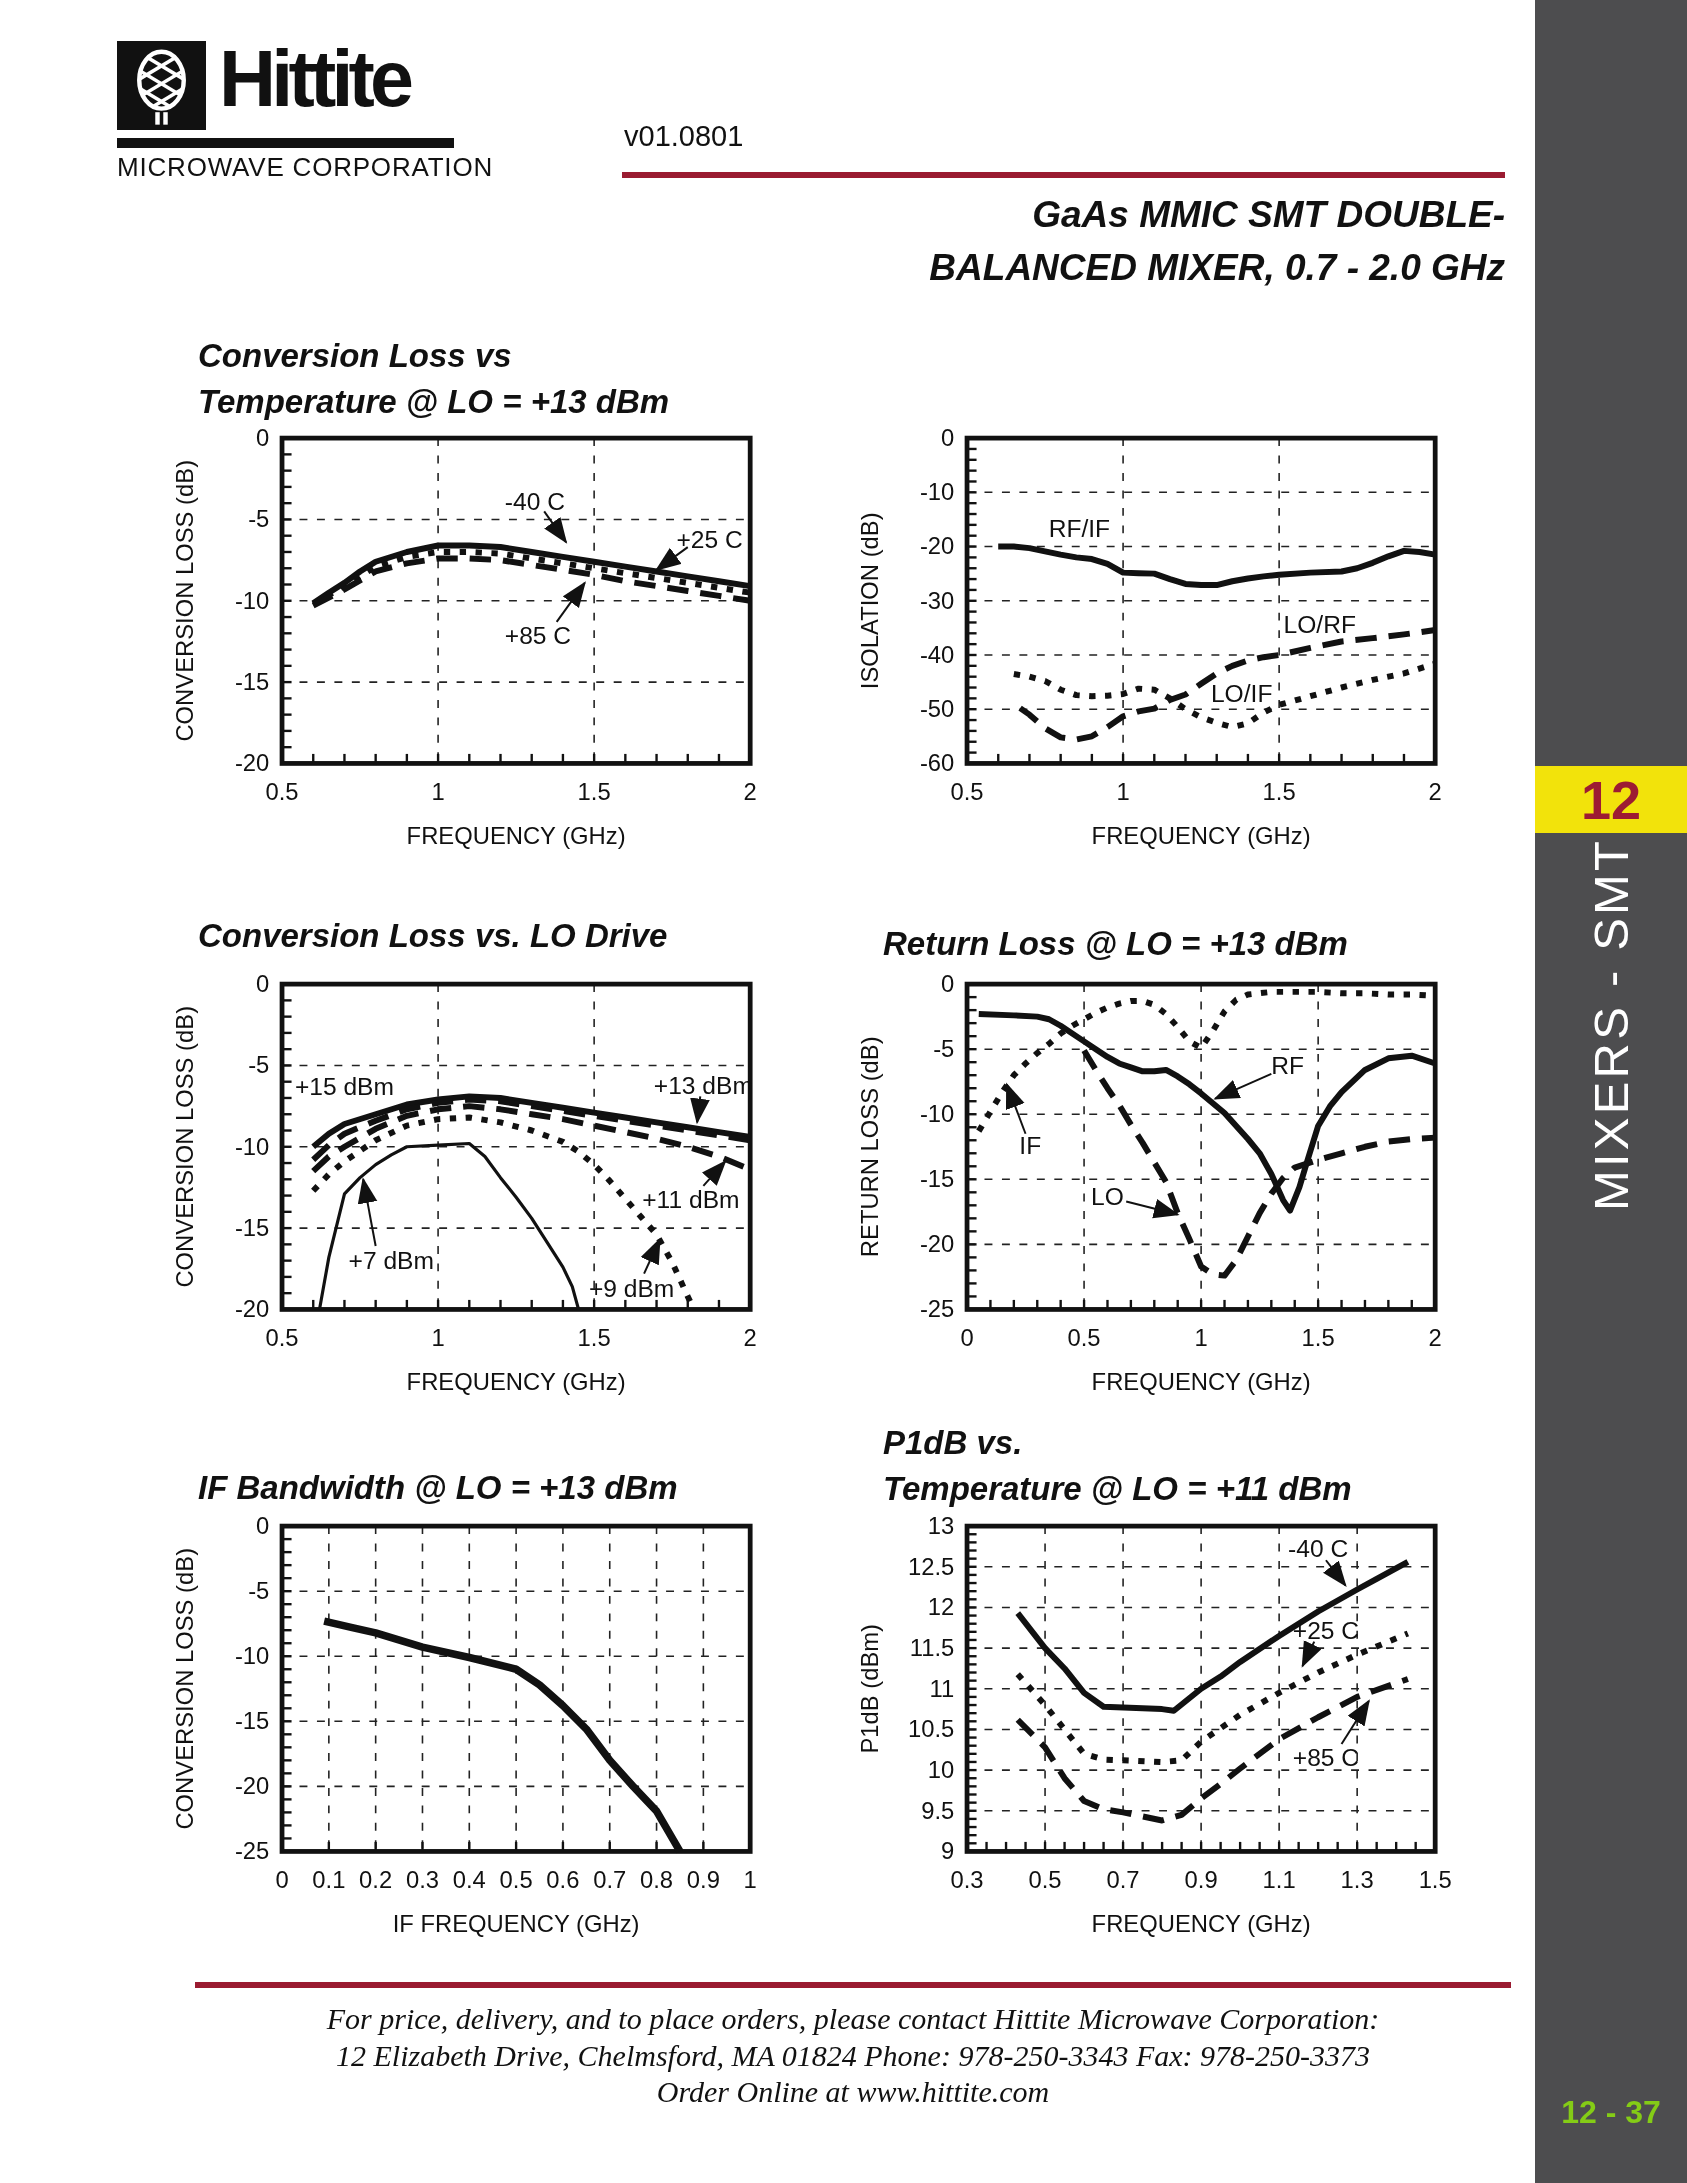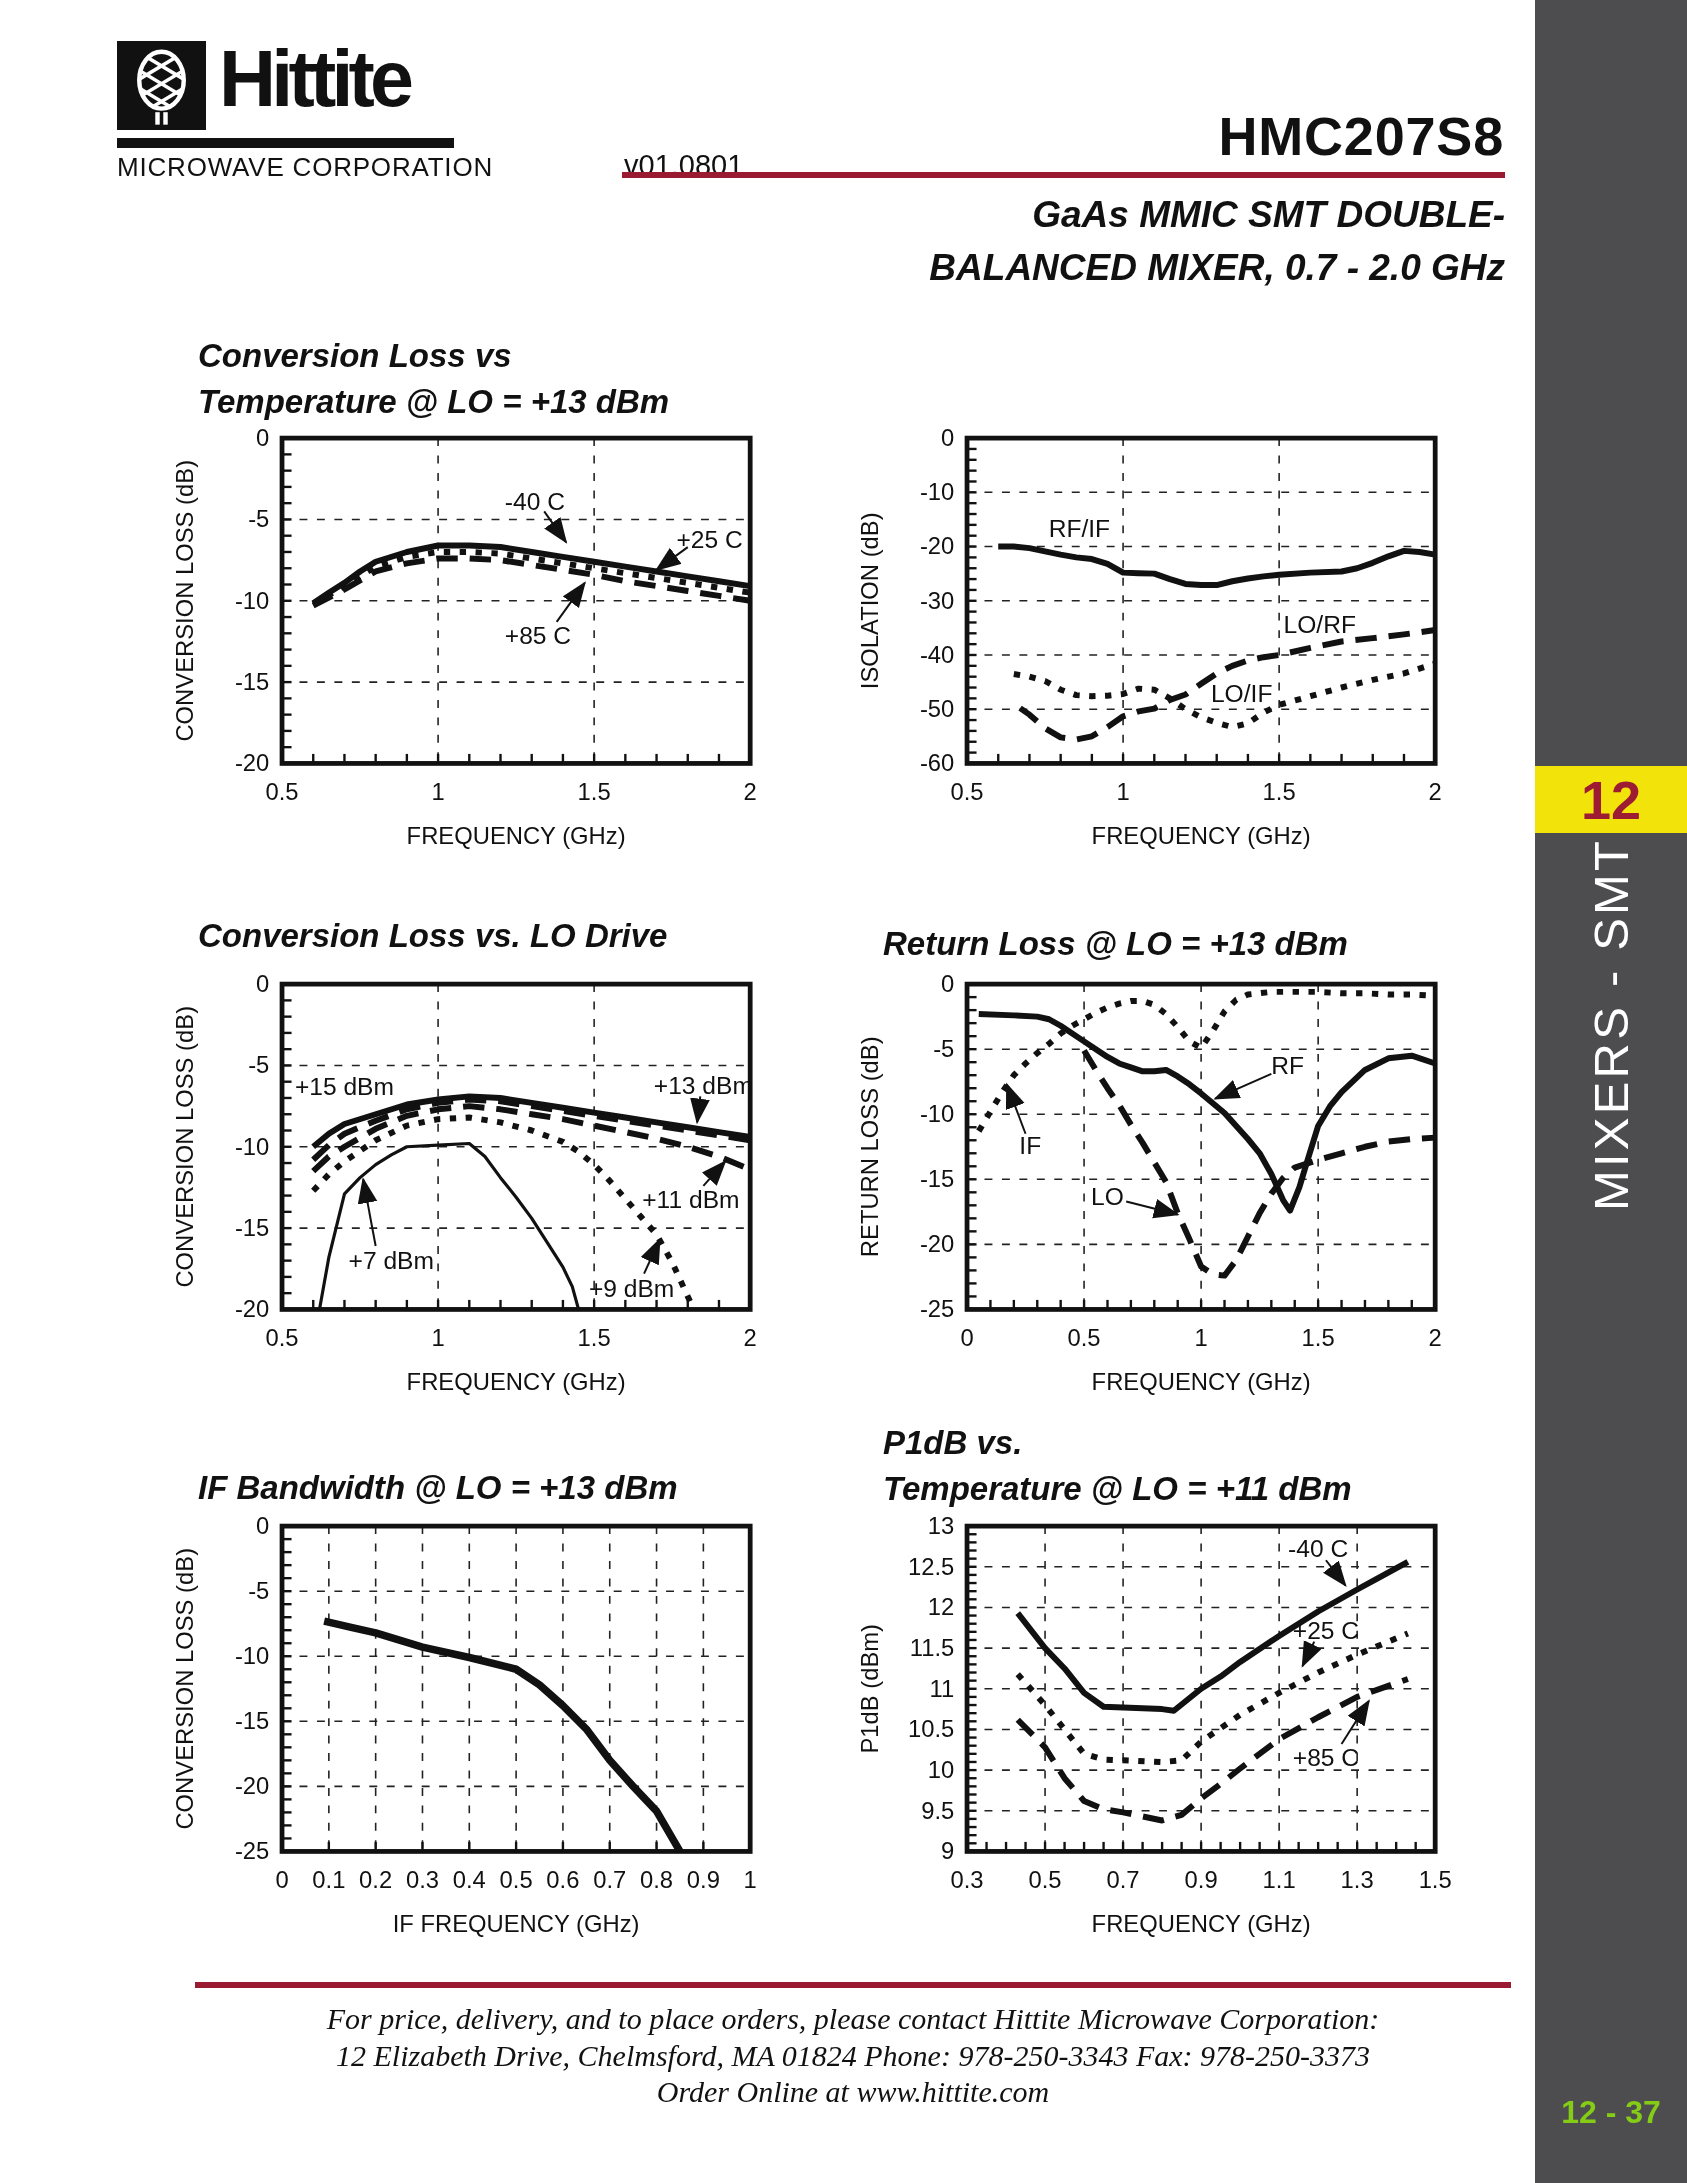--- a/index.html
+++ b/index.html
@@ -17,21 +17,21 @@
                   color:#fff;font-size:49px;letter-spacing:3.2px;white-space:nowrap;}
   .page-number{position:absolute;left:0;bottom:52px;width:100%;text-align:center;
                color:#84cc16;font-size:32px;font-weight:bold;}
 
   
   .logo{position:absolute;left:117px;top:41px;width:341px;}
   .logo-row{display:flex;align-items:flex-start;gap:13px;}
   .logo-text{font-weight:bold;font-size:79px;line-height:.95;letter-spacing:-4.8px;}
   .logo-bar{height:10.3px;background:#111;margin-top:4.8px;width:337px;}
   .logo-sub{font-size:26px;letter-spacing:0.8px;margin-top:4px;white-space:nowrap;}
-  .version{position:absolute;left:624px;top:149px;font-size:29px;}
+  .version{position:absolute;left:624px;top:120px;font-size:29px;}
   .rule-top{position:absolute;left:622px;top:172px;width:883px;height:5.6px;background:#9a1b31;}
   .part-number{position:absolute;left:1028px;top:105px;width:476px;text-align:right;
                font-size:54px;font-weight:bold;letter-spacing:0.8px;}
   .subtitle{position:absolute;left:675px;top:189px;width:830px;text-align:right;
             font-size:37px;font-weight:bold;font-style:italic;line-height:1.42;white-space:pre-line;}
 
   
   .chart-title{position:absolute;margin:0;font-size:33px;font-weight:bold;font-style:italic;
                line-height:1.4;white-space:pre-line;}
   .chart-holder{position:absolute;width:611px;height:438px;}
@@ -82,21 +82,20 @@
         </svg>
       </span>
       <span class="logo-text">Hittite</span>
     </div>
     <div class="logo-bar"></div>
     <div class="logo-sub">MICROWAVE CORPORATION</div>
   </div>
 
   <div class="version">v01.0801</div>
   <div class="rule-top"></div>
-  <div class="part-number">HMC207S8</div>
   <div class="subtitle">GaAs MMIC SMT DOUBLE-
 BALANCED MIXER, 0.7 - 2.0 GHz</div>
 
   <h3 class="chart-title" style="left:198px;top:333px;">Conversion Loss vs
 Temperature @ LO = +13 dBm</h3>
   <h3 class="chart-title" style="left:198px;top:913px;">Conversion Loss vs. LO Drive</h3>
   <h3 class="chart-title" style="left:883px;top:921px;">Return Loss @ LO = +13 dBm</h3>
   <h3 class="chart-title" style="left:198px;top:1465px;">IF Bandwidth @ LO = +13 dBm</h3>
   <h3 class="chart-title" style="left:883px;top:1420px;">P1dB vs.
 Temperature @ LO = +11 dBm</h3>

